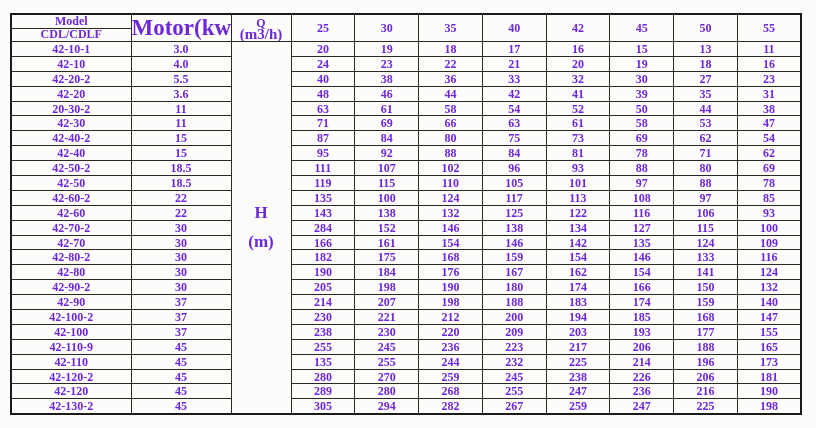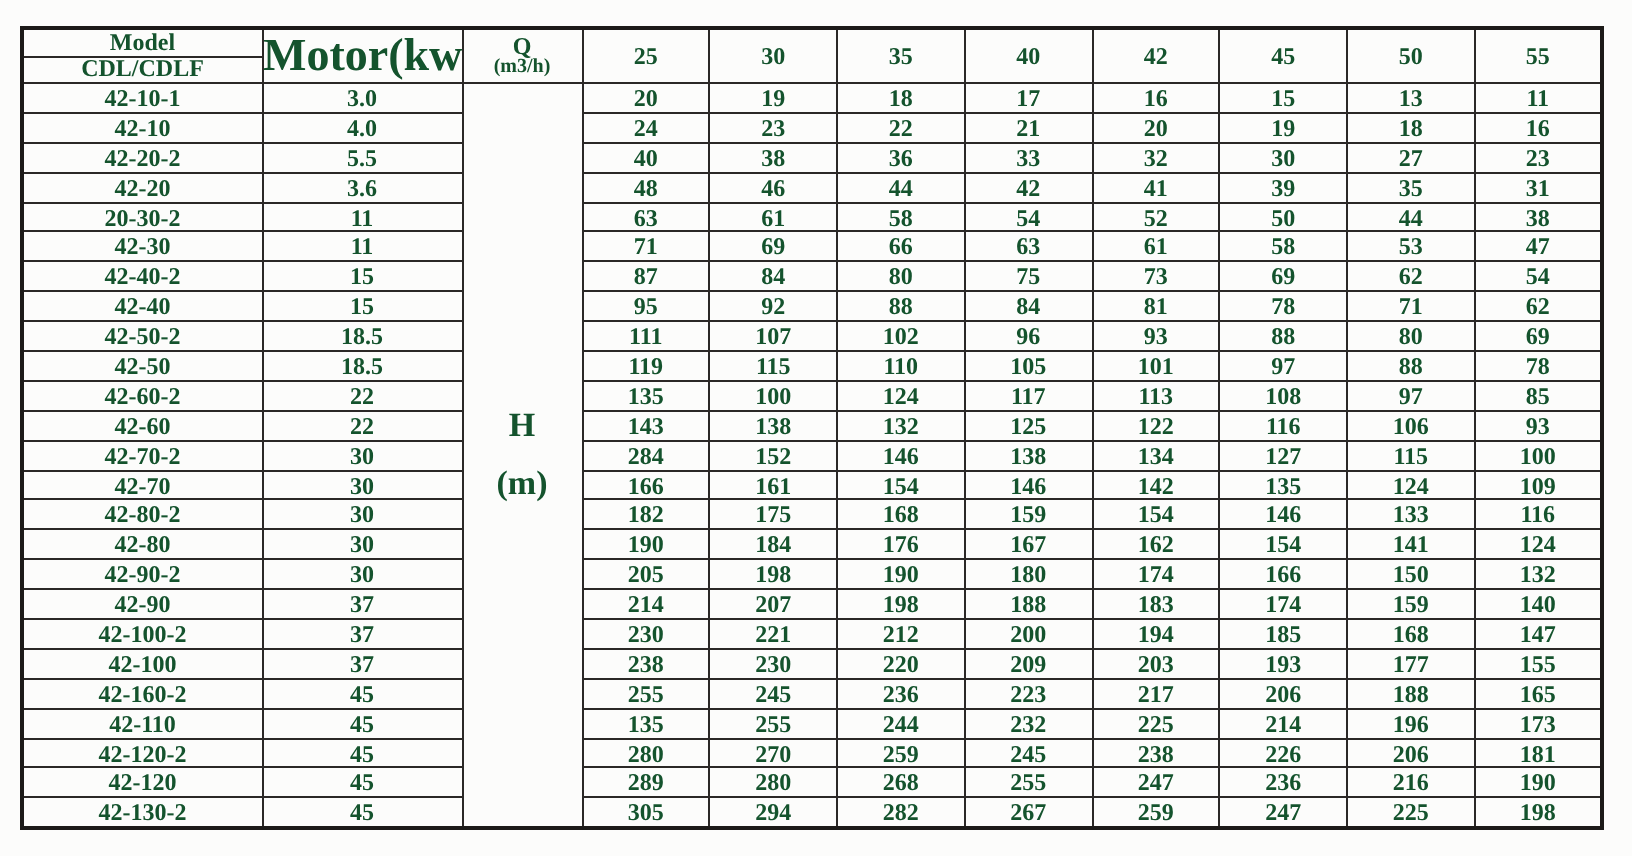--- a/index.html
+++ b/index.html
@@ -8,21 +8,21 @@
     width: 816px;
     height: 428px;
     background: #fcfcfb;
   }
   .page {
     position: relative;
     width: 816px;
     height: 428px;
     background: #fcfcfb;
     font-family: "Liberation Serif", serif;
-    color: #14532d;
+    color: #6d28d9;
     overflow: hidden;
   }
   table.spec-table {
     position: absolute;
     left: 10px;
     top: 13px;
     width: 790px;
     border-collapse: collapse;
     table-layout: fixed;
     border: 2px solid #1c1a18;
@@ -35,21 +35,21 @@
     vertical-align: middle;
     font-weight: bold;
     overflow: hidden;
     white-space: nowrap;
   }
   
   .hdr-a .model-title { height: 11px; font-size: 12px; line-height: 11px; }
   .hdr-b .model-sub   { height: 11px; font-size: 12px; line-height: 11px; }
   .motor-hdr { font-size: 23px; }
   .q-hdr .q-main { font-size: 12px; line-height: 12px; }
-  .q-hdr .q-unit { font-size: 10px; line-height: 10px; }
+  .q-hdr .q-unit { font-size: 15px; line-height: 10px; }
   .flow-hdr { font-size: 12px; }
   
   .data-row { height: 14.9px; }
   .data-row td { font-size: 12px; line-height: 12px; }
   
   .h-cell { vertical-align: middle; }
   .h-cell .h-main { font-size: 17px; line-height: 17px; }
   .h-cell .h-unit { font-size: 17px; line-height: 17px; margin-top: 12px; }
 </style>
 </head>
@@ -330,21 +330,21 @@
       <td class="val-cell">238</td>
       <td class="val-cell">230</td>
       <td class="val-cell">220</td>
       <td class="val-cell">209</td>
       <td class="val-cell">203</td>
       <td class="val-cell">193</td>
       <td class="val-cell">177</td>
       <td class="val-cell">155</td>
     </tr>
         <tr class="data-row">
-      <td class="model-cell">42-160-2</td>
+      <td class="model-cell">42-110-9</td>
       <td class="motor-cell">45</td>
       <td class="val-cell">255</td>
       <td class="val-cell">245</td>
       <td class="val-cell">236</td>
       <td class="val-cell">223</td>
       <td class="val-cell">217</td>
       <td class="val-cell">206</td>
       <td class="val-cell">188</td>
       <td class="val-cell">165</td>
     </tr>

